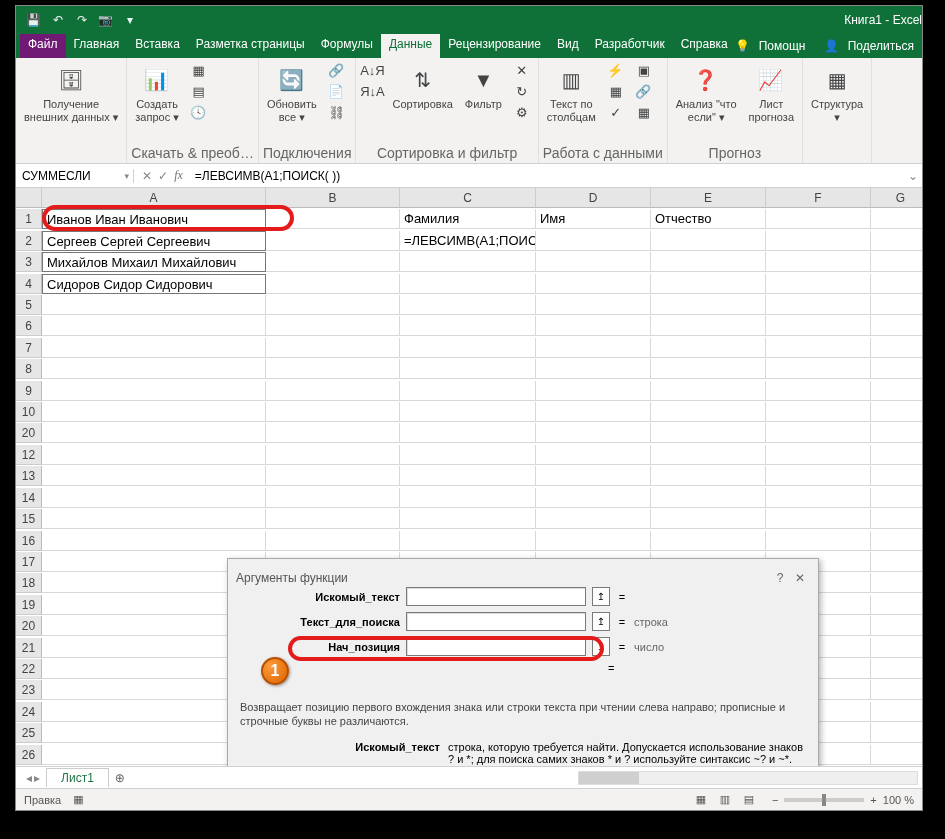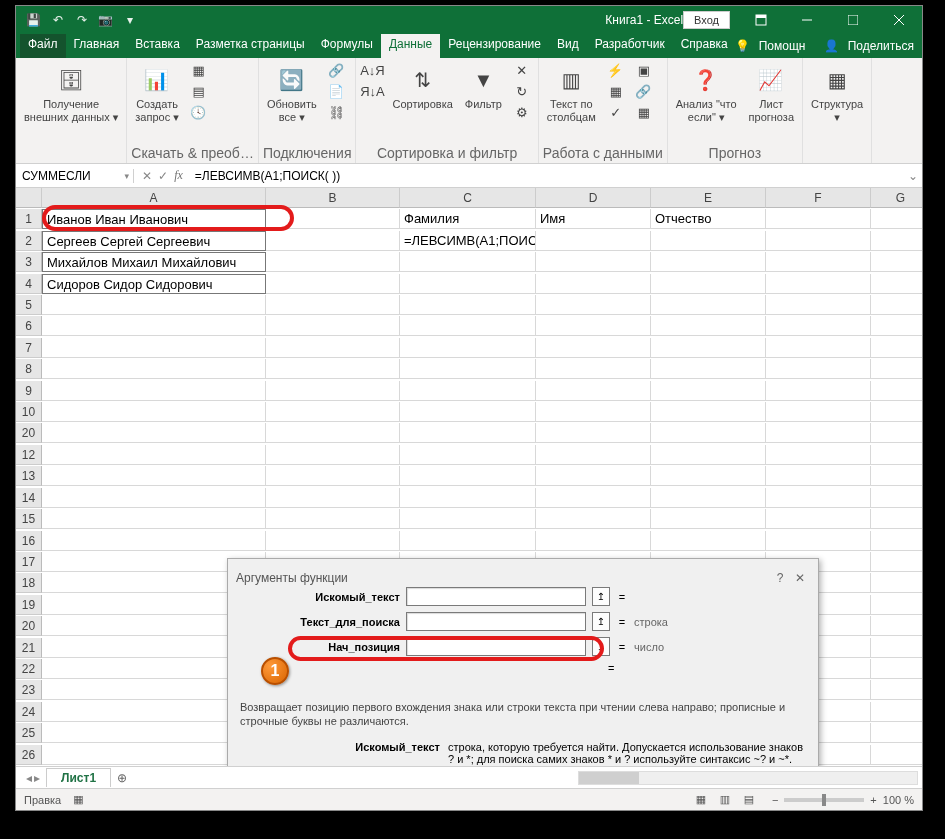--- a/index.html
+++ b/index.html
@@ -11,21 +11,21 @@
 .titlebar .qat { display: flex; gap: 4px; padding: 0 8px; }
 .titlebar .qat .qat-btn { width: 20px; height: 20px; display: flex; align-items: center; justify-content: center; opacity: 0.9; cursor: pointer; }
 .titlebar .title { flex: 1; text-align: right; }
 .titlebar .winctl { display: flex; align-items: center; }
 .titlebar .login-btn { background: #fff; color: #333; padding: 2px 10px; font-size: 11px; margin-right: 8px; border: 1px solid #ccc; }
 .titlebar .winbtn { width: 46px; height: 28px; display: flex; align-items: center; justify-content: center; }
 
 
 .ribbon-tabs { height: 24px; background: #0f7038; display: flex; align-items: stretch; color: #fff; font-size: 12px; padding-left: 4px; }
 .ribbon-tabs .tab { padding: 3px 8px; cursor: pointer; }
-.ribbon-tabs .tab.file { background: #14532d; }
+.ribbon-tabs .tab.file { background: #701a75; }
 .ribbon-tabs .tab.active { background: #f3f2f1; color: #0f7038; }
 .ribbon-tabs .spacer { flex: 1; }
 .ribbon-tabs .help-icons { display: flex; align-items: center; gap: 8px; padding-right: 8px; }
 
 
 .ribbon { height: 106px; background: #f3f2f1; border-bottom: 1px solid #d0d0d0; display: flex; font-size: 11px; }
 .ribbon .group { border-right: 1px solid #e0e0e0; padding: 4px 4px 2px 4px; display: flex; flex-direction: column; justify-content: space-between; }
 .ribbon .group .group-body { display: flex; gap: 4px; flex: 1; align-items: flex-start; }
 .ribbon .group .group-label { text-align: center; color: #666; font-size: 14px; padding-top: 2px; }
 .ribbon .rbtn { display: flex; flex-direction: column; align-items: center; padding: 2px 4px; cursor: pointer; text-align: center; line-height: 1.2; color: #444; }
@@ -73,21 +73,21 @@
 .dialog .desc2 .dl { width: 200px; text-align: right; font-weight: bold; }
 .dialog .desc2 .dr { flex: 1; }
 
 
 .highlight-arg { position: absolute; left: 60px; top: 77px; width: 316px; height: 25px; border: 4px solid #e31b1b; border-radius: 13px; pointer-events: none; z-index: 5; }
 .badge1 { position: absolute; left: 33px; top: 98px; width: 28px; height: 28px; background: radial-gradient(circle at 30% 30%, #ff9a3a, #d96400); border-radius: 50%; border: 2px solid #b84f00; color: #fff; font-weight: bold; font-size: 16px; display:flex; align-items:center; justify-content:center; z-index:6; box-shadow: 1px 1px 3px rgba(0,0,0,0.4); }
 
 
 .tabbar { height: 22px; border-top: 1px solid #d0d0d0; display: flex; align-items: center; font-size: 12px; padding: 0 4px; }
 .tabbar .nav { display: flex; gap: 2px; color: #888; padding: 0 6px; }
-.tabbar .stab { padding: 2px 14px; border: 1px solid #ccc; border-bottom: none; background: #fff; font-weight: bold; color: #217346; }
+.tabbar .stab { padding: 2px 14px; border: 1px solid #ccc; border-bottom: none; background: #fff; font-weight: normal; color: #217346; }
 .tabbar .addtab { width: 22px; text-align:center; color:#666; cursor:pointer; }
 .tabbar .hscroll { flex:1; display:flex; justify-content:flex-end; }
 .tabbar .hscroll .track { width: 340px; height: 14px; background: #efefef; border: 1px solid #ddd; position:relative; }
 .tabbar .hscroll .thumb { position:absolute; left:0; top:0; width: 60px; height: 100%; background: #cfcfcf; }
 
 .statusbar { height: 22px; background: #f3f2f1; border-top: 1px solid #d0d0d0; display: flex; align-items: center; font-size: 11px; color: #555; padding: 0 8px; gap: 12px; }
 .statusbar .spacer { flex:1; }
 .statusbar .viewbtns { display:flex; gap:2px; }
 .statusbar .viewbtn { width:22px; height:16px; border: 1px solid transparent; display:flex; align-items:center; justify-content:center; cursor:pointer; }
 .statusbar .zoom { display: flex; align-items:center; gap:6px; }
@@ -103,45 +103,20 @@
 
   <div class="titlebar">
     <div class="qat">
       <div class="qat-btn">💾</div>
       <div class="qat-btn">↶</div>
       <div class="qat-btn">↷</div>
       <div class="qat-btn">📷</div>
       <div class="qat-btn">▾</div>
     </div>
     <div class="title">Книга1 - Excel</div>
-    <div class="winctl">
-      <div class="login-btn">Вход</div>
-      <div class="winbtn">
-          <svg width="12" height="12" viewBox="0 0 12 12">
-            <rect x="1" y="1" width="10" height="10" fill="none" stroke="#fff"></rect>
-            <rect x="1" y="1" width="10" height="3" fill="#fff"></rect>
-          </svg>
-        </div>
-      <div class="winbtn">
-          <svg width="10" height="10">
-            <line x1="0" y1="5" x2="10" y2="5" stroke="#fff" stroke-width="1"></line>
-          </svg>
-        </div>
-      <div class="winbtn">
-          <svg width="10" height="10">
-            <rect x="0" y="0" width="10" height="10" fill="none" stroke="#fff"></rect>
-          </svg>
-        </div>
-      <div class="winbtn close">
-          <svg width="10" height="10">
-            <line x1="0" y1="0" x2="10" y2="10" stroke="#fff"></line>
-            <line x1="10" y1="0" x2="0" y2="10" stroke="#fff"></line>
-          </svg>
-        </div>
-    </div>
   </div>
 
   <div class="ribbon-tabs">
     <div class="tab file">Файл</div>
     <div class="tab">Главная</div>
     <div class="tab">Вставка</div>
     <div class="tab">Разметка страницы</div>
     <div class="tab">Формулы</div>
     <div class="tab active">Данные</div>
     <div class="tab">Рецензирование</div>

